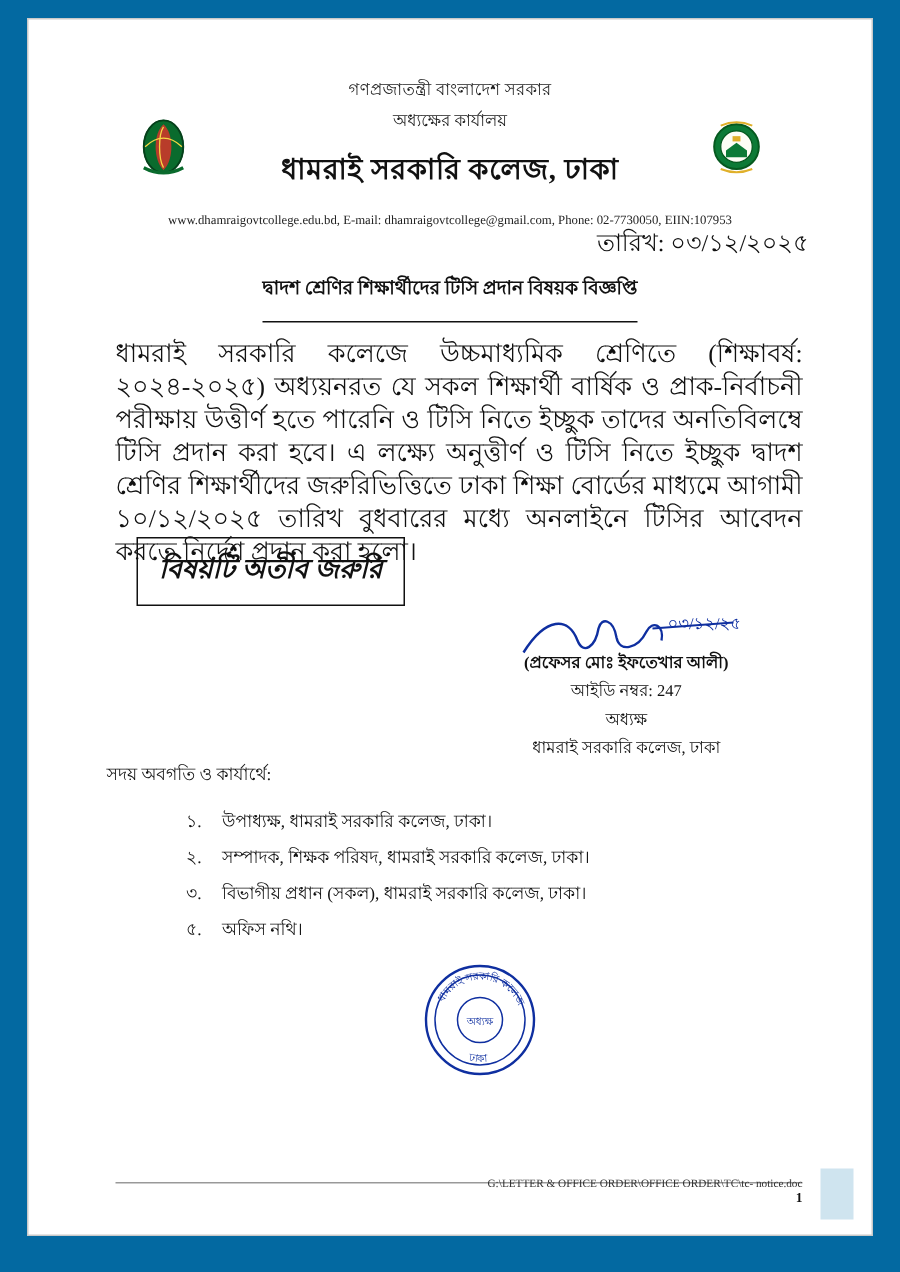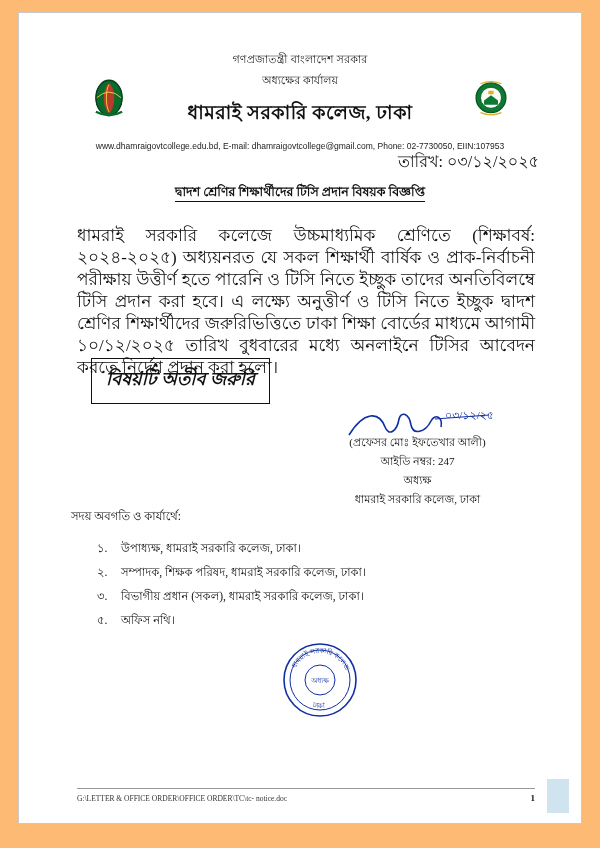--- a/index.html
+++ b/index.html
@@ -9,21 +9,21 @@
   body {
     width: 600px;
     height: 848px;
     background: #e9e9e9;
     font-family: "Liberation Serif", serif;
   }
   .page {
     position: relative;
     width: 600px;
     height: 848px;
-    background: #fdba74;
+    background: #0369a1;
     box-sizing: border-box;
     overflow: hidden;
   }
   .sheet {
     position: absolute;
     left: 18px;
     top: 12px;
     width: 564px;
     height: 812px;
     border: 1px solid #c9c9c9;
@@ -53,21 +53,21 @@
     font-size: 19px;
     font-weight: bold;
     color: #111;
     margin-top: 7px;
     letter-spacing: .5px;
   }
   .contact-line {
     font-size: 8.5px;
     color: #222;
     margin-top: 11px;
-    font-family: Liberation Sans, sans-serif;
+    font-family: Liberation Serif, serif;
   }
   .logo {
     position: absolute;
     width: 44px;
     height: 46px;
   }
   .logo-left { left: 68px; top: 62px; }
   .logo-right { right: 68px; top: 62px; }
 
   .emblem {
@@ -88,21 +88,21 @@
     left: 0;
     right: 0;
     top: 170px;
     text-align: center;
     font-size: 12.5px;
     font-weight: bold;
     color: #111;
   }
   .doc-title .u {
     border-bottom: 1px solid #111;
-    padding-bottom: 2px;
+    padding-bottom: 15px;
   }
   .body-text {
     position: absolute;
     left: 58px;
     right: 46px;
     top: 212px;
     font-size: 17px;
     line-height: 22px;
     color: #111;
     text-align: justify;
@@ -129,41 +129,42 @@
     line-height: 19px;
     color: #111;
   }
   .sig-scribble {
     position: absolute;
     right: 72px;
     top: 392px;
     width: 170px;
     height: 38px;
   }
-  .sig-line-name { white-space: nowrap; }
+  .sig-line-name { white-space: nowrap; font-weight: bold; }
   .distribution-head {
     position: absolute;
     left: 52px;
     top: 495px;
     font-size: 11.5px;
     color: #111;
   }
   .dist-list {
     position: absolute;
     left: 78px;
     top: 523px;
     font-size: 11.5px;
     line-height: 24px;
     color: #111;
     margin: 0;
     padding: 0;
     list-style: none;
   }
   .dist-list li {
     white-space: nowrap;
+    margin-left: 27px;
   }
   .dist-num {
     display: inline-block;
     width: 24px;
   }
   .seal {
     position: absolute;
     left: 262px;
     top: 628px;
     width: 78px;
@@ -180,20 +181,21 @@
     position: absolute;
     left: 58px;
     right: 46px;
     bottom: 20px;
     border-top: 0px;
     font-size: 7.5px;
     color: #333;
     display: flex;
     justify-content: space-between;
     align-items: flex-end;
+    flex-direction: column;
   }
   .footer-line {
     position: absolute;
     left: 58px;
     right: 46px;
     bottom: 34px;
     border-top: 1px solid #999;
     height: 0;
   }
   .page-num {

